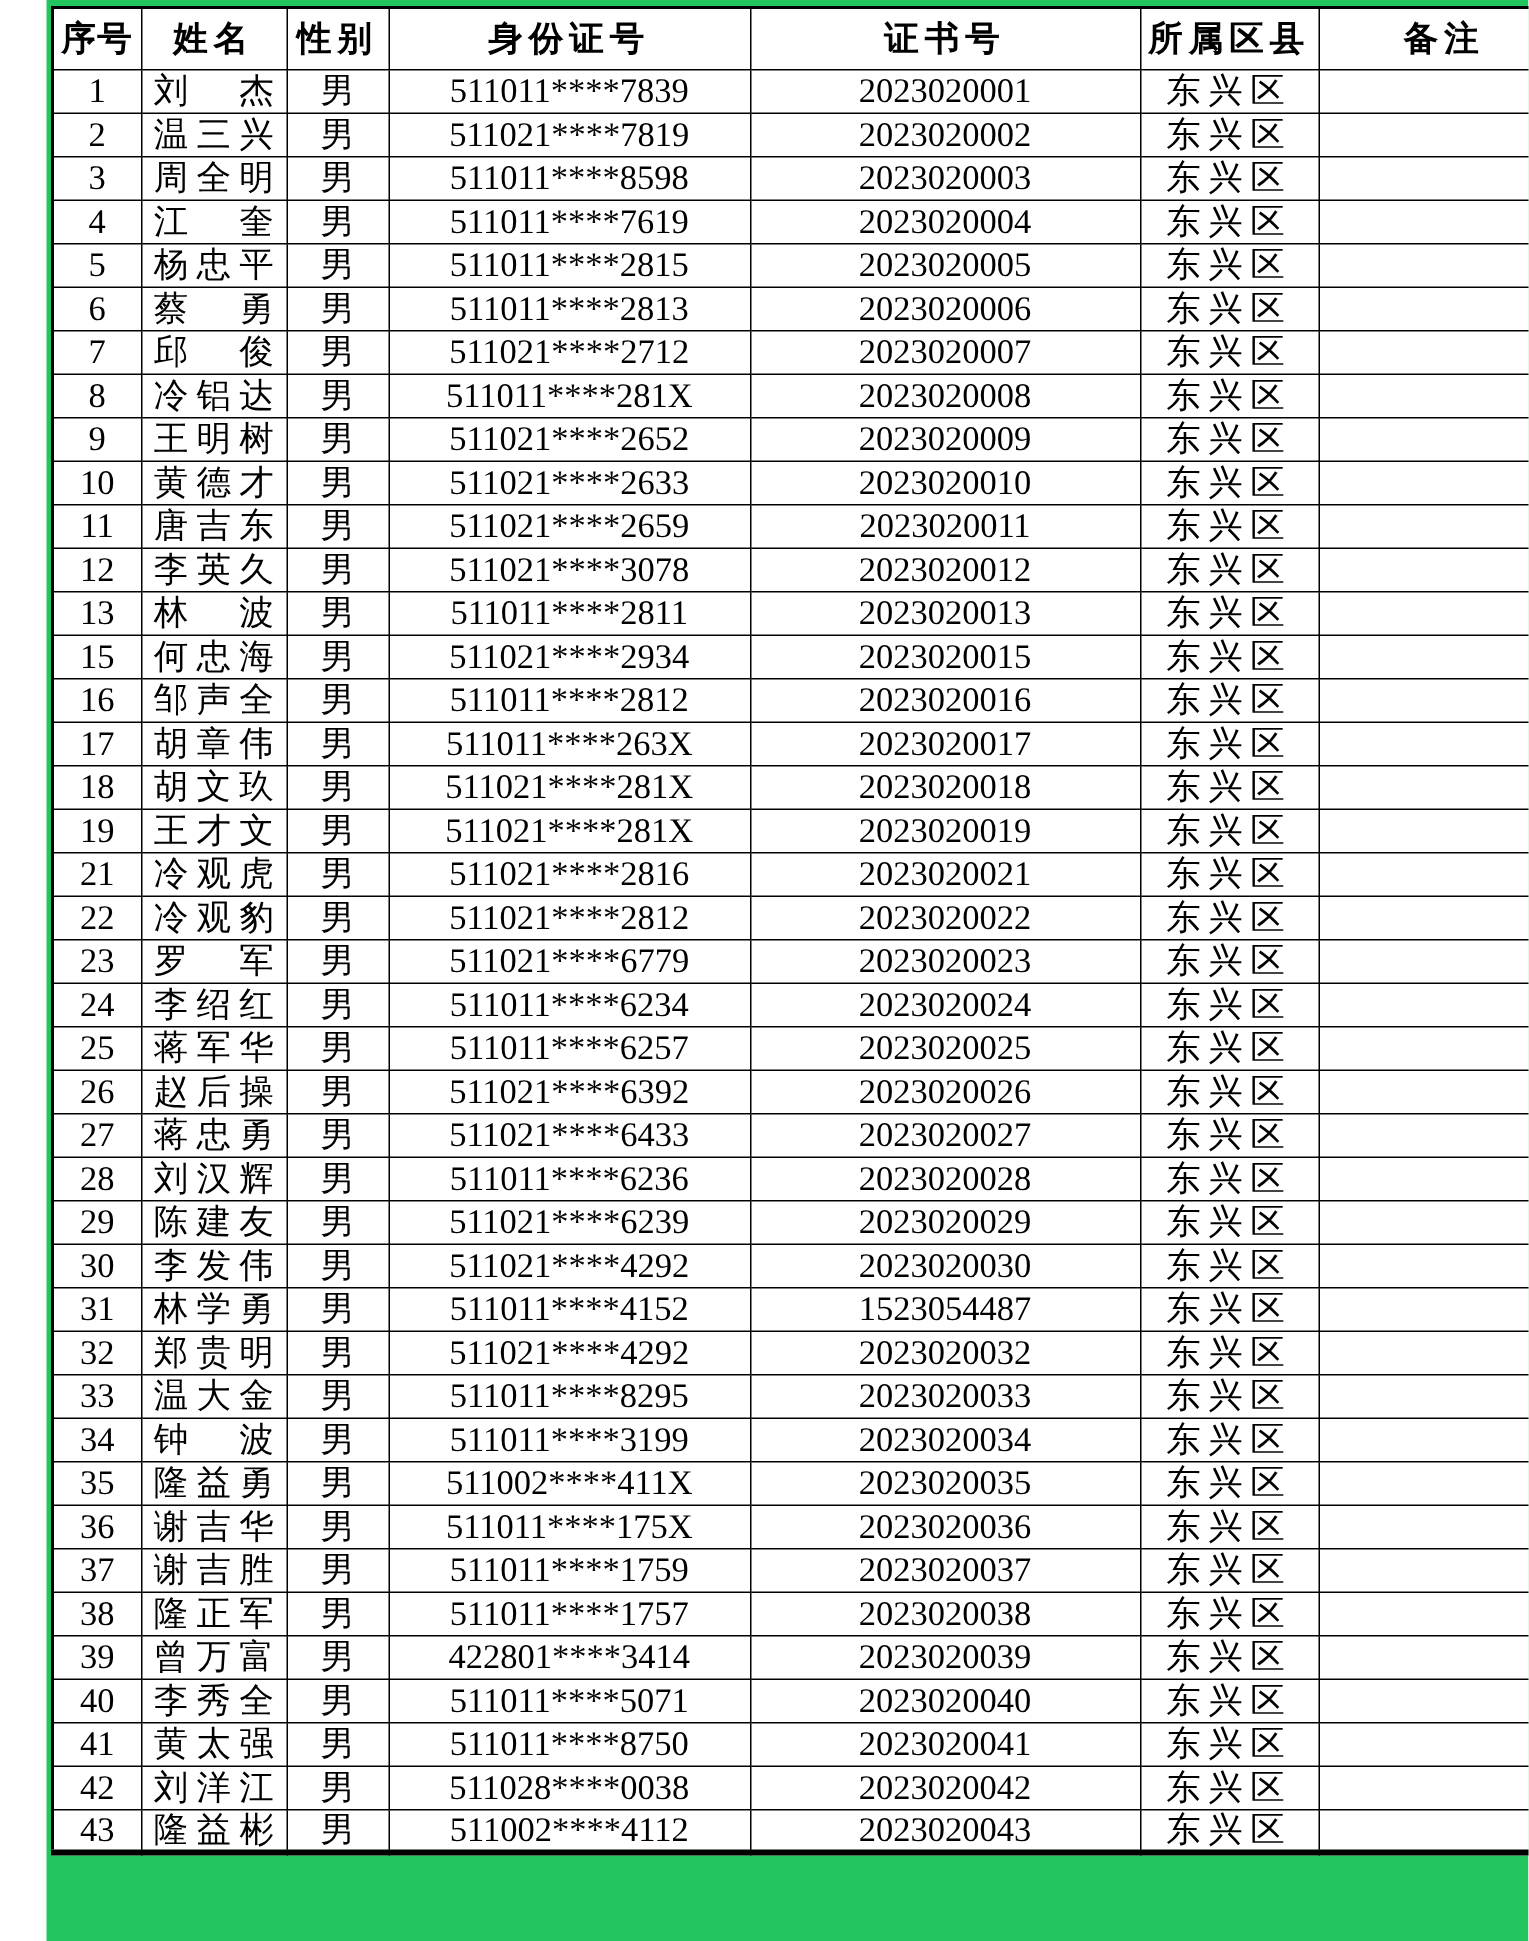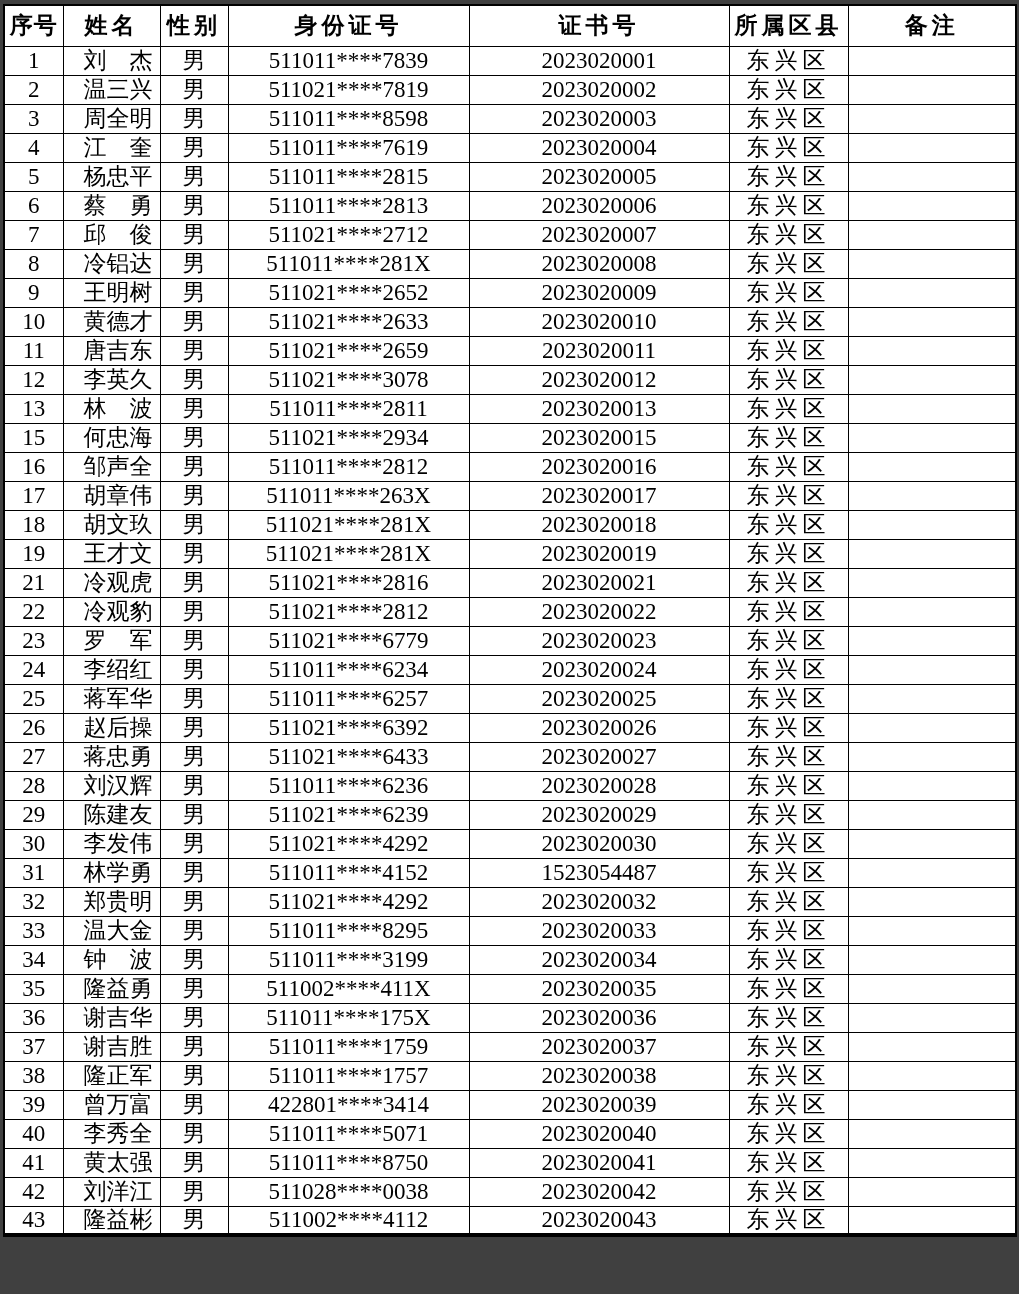--- a/index.html
+++ b/index.html
@@ -2,21 +2,21 @@
 <html><head>
 <meta charset="utf-8">
 <style>
   html, body { margin: 0; padding: 0; background: #ffffff; }
   body {
     width: 1019px; height: 1294px;
     position: relative; overflow: hidden;
     font-family: "Liberation Serif", "DejaVu Serif", serif;
     color: #000000;
   }
-  .page { position: absolute; inset: 0; background: #404040; }
+  .page { position: absolute; inset: 0; background: #22c55e; margin-left: 31px; }
 
   table.roster {
     position: absolute; left: 3px; top: 4px;
     width: 1012px;
     border-collapse: collapse; table-layout: fixed;
     border: 2px solid #000000;
     border-bottom-width: 4px;
     background: #ffffff;
   }
   th, td {
@@ -32,21 +32,21 @@
   }
   thead tr { height: 41px; }
   tbody tr { height: 29px; }
 
   th { font-weight: bold; letter-spacing: 4px; }
   th.h-seq { letter-spacing: 1px; }
 
   td.name {
     text-align: justify;
     text-align-last: justify;
-    padding: 0 20px;
+    padding: 0 8px;
   }
   td.district { letter-spacing: 5px; }
   td.num { letter-spacing: 0; }
 </style>
 </head>
 <body>
 
 <div class="page">
   <table class="roster">
     <colgroup>

